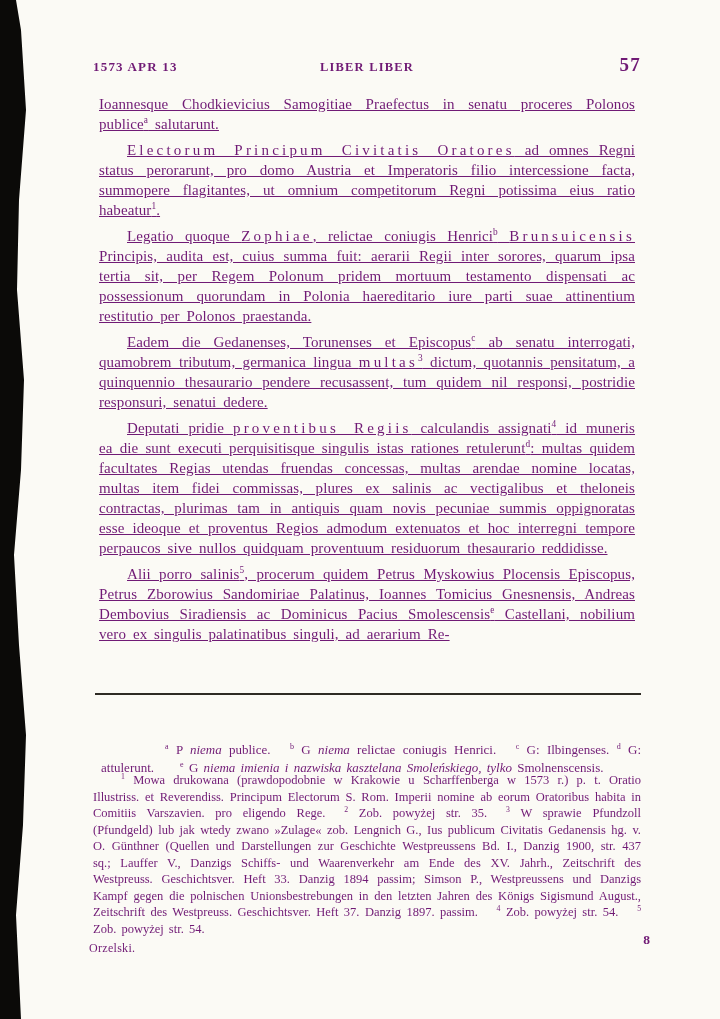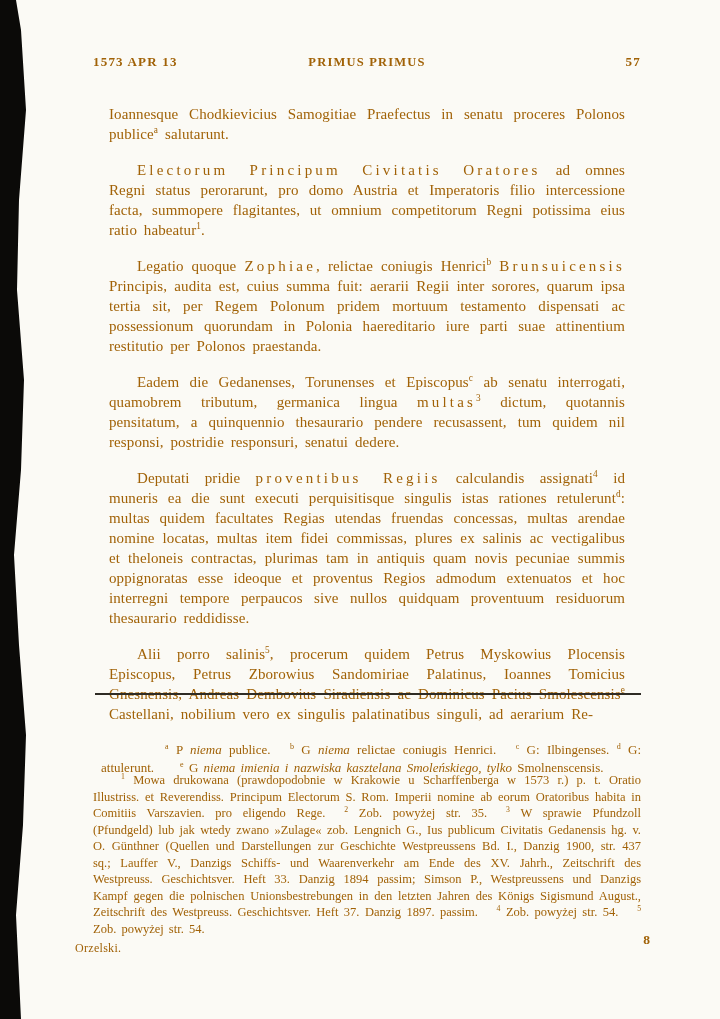--- a/index.html
+++ b/index.html
@@ -2,42 +2,42 @@
 <html><head>
 <meta charset="utf-8">
 <style>
   html,body{margin:0;padding:0;}
   .page{
     position:relative;
     width:720px;height:1019px;
     background:#fbfaf5;
     overflow:hidden;
     font-family:"Liberation Serif", serif;
-    color:#a16207;
+    color:#701a75;
   }
   .scan-bar{
     position:absolute;left:0;top:0;width:30px;height:1019px;
     background:#0b0a08;
     clip-path:polygon(0 0,16px 0,21px 30px,26px 110px,19px 200px,17px 290px,24px 380px,21px 470px,14px 555px,19px 645px,26px 735px,23px 825px,16px 915px,21px 1019px,0 1019px);
   }
   .content{position:absolute;left:93px;width:548px;}
   .pg-header{
     top:54px;display:flex;align-items:baseline;
     font-weight:bold;font-size:13px;letter-spacing:1.2px;
   }
   .pg-header .date{width:170px;}
   .pg-header .title{flex:1;text-align:center;font-size:12.5px;}
-  .pg-header .folio{width:170px;text-align:right;font-size:13px;}
+  .pg-header .folio{width:170px;text-align:right;font-size:19px;}
   .body-text{
     top:88px;
     font-size:15px;line-height:20px;
     text-align:justify;
     word-spacing:3px;letter-spacing:0.1px;
   }
-  .body-text p{margin:16px;}
+  .body-text p{margin:6px;text-decoration:underline;}
   .body-text p.indent{text-indent:28px;}
   sup{font-size:0.62em;line-height:0;}
   .sp{letter-spacing:3.2px;word-spacing:6px;}
   .it{font-style:italic;}
   .rule{
     position:absolute;left:95px;top:693px;width:546px;height:2px;
     background:#2e2b24;
   }
   .variant-notes{
     top:706px;left:101px;width:540px;
@@ -45,38 +45,38 @@
     text-align:justify;word-spacing:2px;
   }
   .variant-notes p{margin:0;text-indent:64px;}
   .reference-notes{
     top:772px;
     font-size:12.5px;line-height:16.5px;
     text-align:justify;word-spacing:2px;
   }
   .reference-notes p{margin:0;text-indent:28px;}
   .catchword{
-    position:absolute;left:75px;top:941px;
+    position:absolute;left:89px;top:941px;
     font-size:12px;letter-spacing:0.3px;
   }
   .sheet-sig{
     position:absolute;left:630px;top:932px;width:20px;
     font-size:13.5px;font-weight:bold;text-align:right;
   }
 </style>
 </head>
 <body>
 
 <div class="page">
 
   <div class="scan-bar"></div>
 
   <div class="content pg-header" style="position:absolute;">
     <span class="date">1573 APR 13</span>
-    <span class="title">PRIMUS PRIMUS</span>
+    <span class="title">LIBER LIBER</span>
     <span class="folio">57</span>
   </div>
 
   <div class="content body-text" style="position:absolute;">
     <p><span>Ioannesque Chodkievicius Samogitiae Praefectus in senatu proceres Polonos publice</span><sup>a</sup><span> salutarunt.</span></p>
     <p class="indent"><span class="sp">Electorum Principum Civitatis Oratores</span><span> ad omnes Regni status perorarunt, pro domo Austria et Imperatoris filio intercessione facta, summopere flagitantes, ut omnium competitorum Regni potissima eius ratio habeatur</span><sup>1</sup><span>.</span></p>
     <p class="indent"><span>Legatio quoque </span><span class="sp">Zophiae</span><span>, relictae coniugis Henrici</span><sup>b</sup><span> </span><span class="sp">Brunsuicensis</span><span> Principis, audita est, cuius summa fuit: aerarii Regii inter sorores, quarum ipsa tertia sit, per Regem Polonum pridem mortuum testamento dispensati ac possessionum quorundam in Polonia haereditario iure parti suae attinentium restitutio per Polonos praestanda.</span></p>
     <p class="indent"><span>Eadem die Gedanenses, Torunenses et Episcopus</span><sup>c</sup><span> ab senatu interrogati, quamobrem tributum, germanica lingua </span><span class="sp">multas</span><sup>3</sup><span> dictum, quotannis pensitatum, a quinquennio thesaurario pendere recusassent, tum quidem nil responsi, postridie responsuri, senatui dedere.</span></p>
     <p class="indent"><span>Deputati pridie </span><span class="sp">proventibus Regiis</span><span> calculandis assignati</span><sup>4</sup><span> id muneris ea die sunt executi perquisitisque singulis istas rationes retulerunt</span><sup>d</sup><span>: multas quidem facultates Regias utendas fruendas concessas, multas arendae nomine locatas, multas item fidei commissas, plures ex salinis ac vectigalibus et theloneis contractas, plurimas tam in antiquis quam novis pecuniae summis oppignoratas esse ideoque et proventus Regios admodum extenuatos et hoc interregni tempore perpaucos sive nullos quidquam proventuum residuorum thesaurario reddidisse.</span></p>
     <p class="indent"><span>Alii porro salinis</span><sup>5</sup><span>, procerum quidem Petrus Myskowius Plocensis Episcopus, Petrus Zborowius Sandomiriae Palatinus, Ioannes Tomicius Gnesnensis, Andreas Dembovius Siradiensis ac Dominicus Pacius Smolescensis</span><sup>e</sup><span> Castellani, nobilium vero ex singulis palatinatibus singuli, ad aerarium Re-</span></p>

